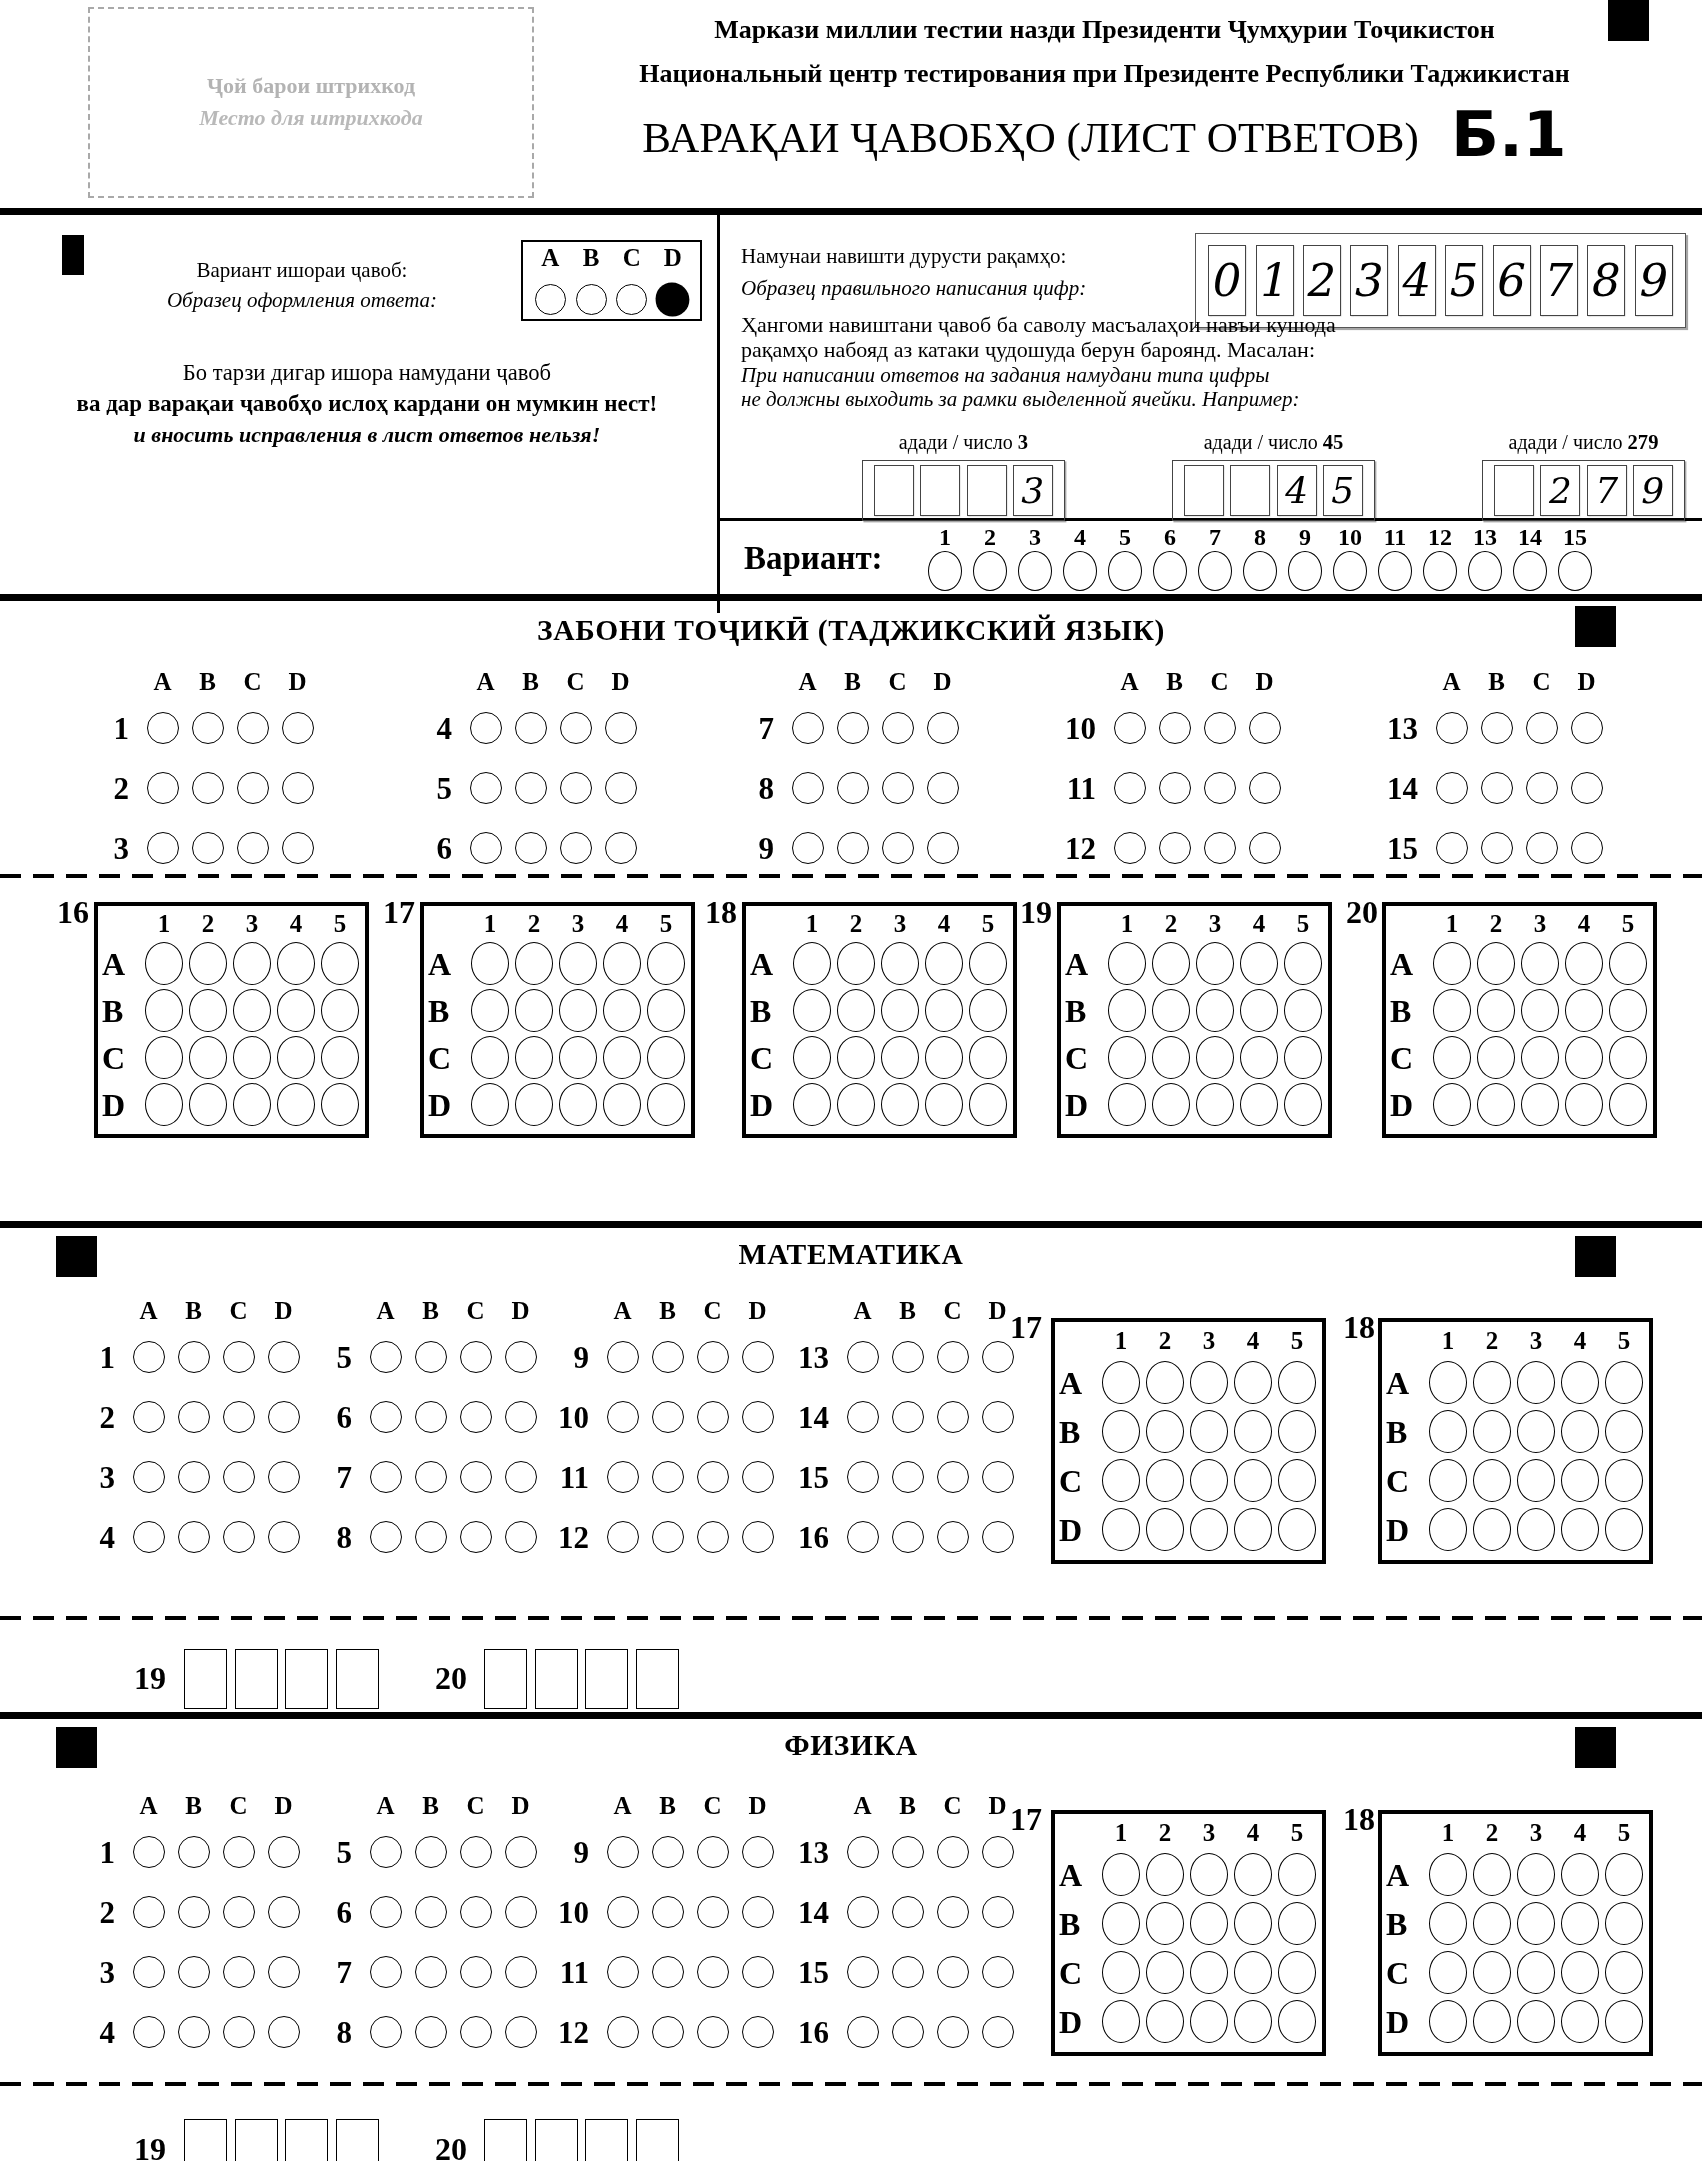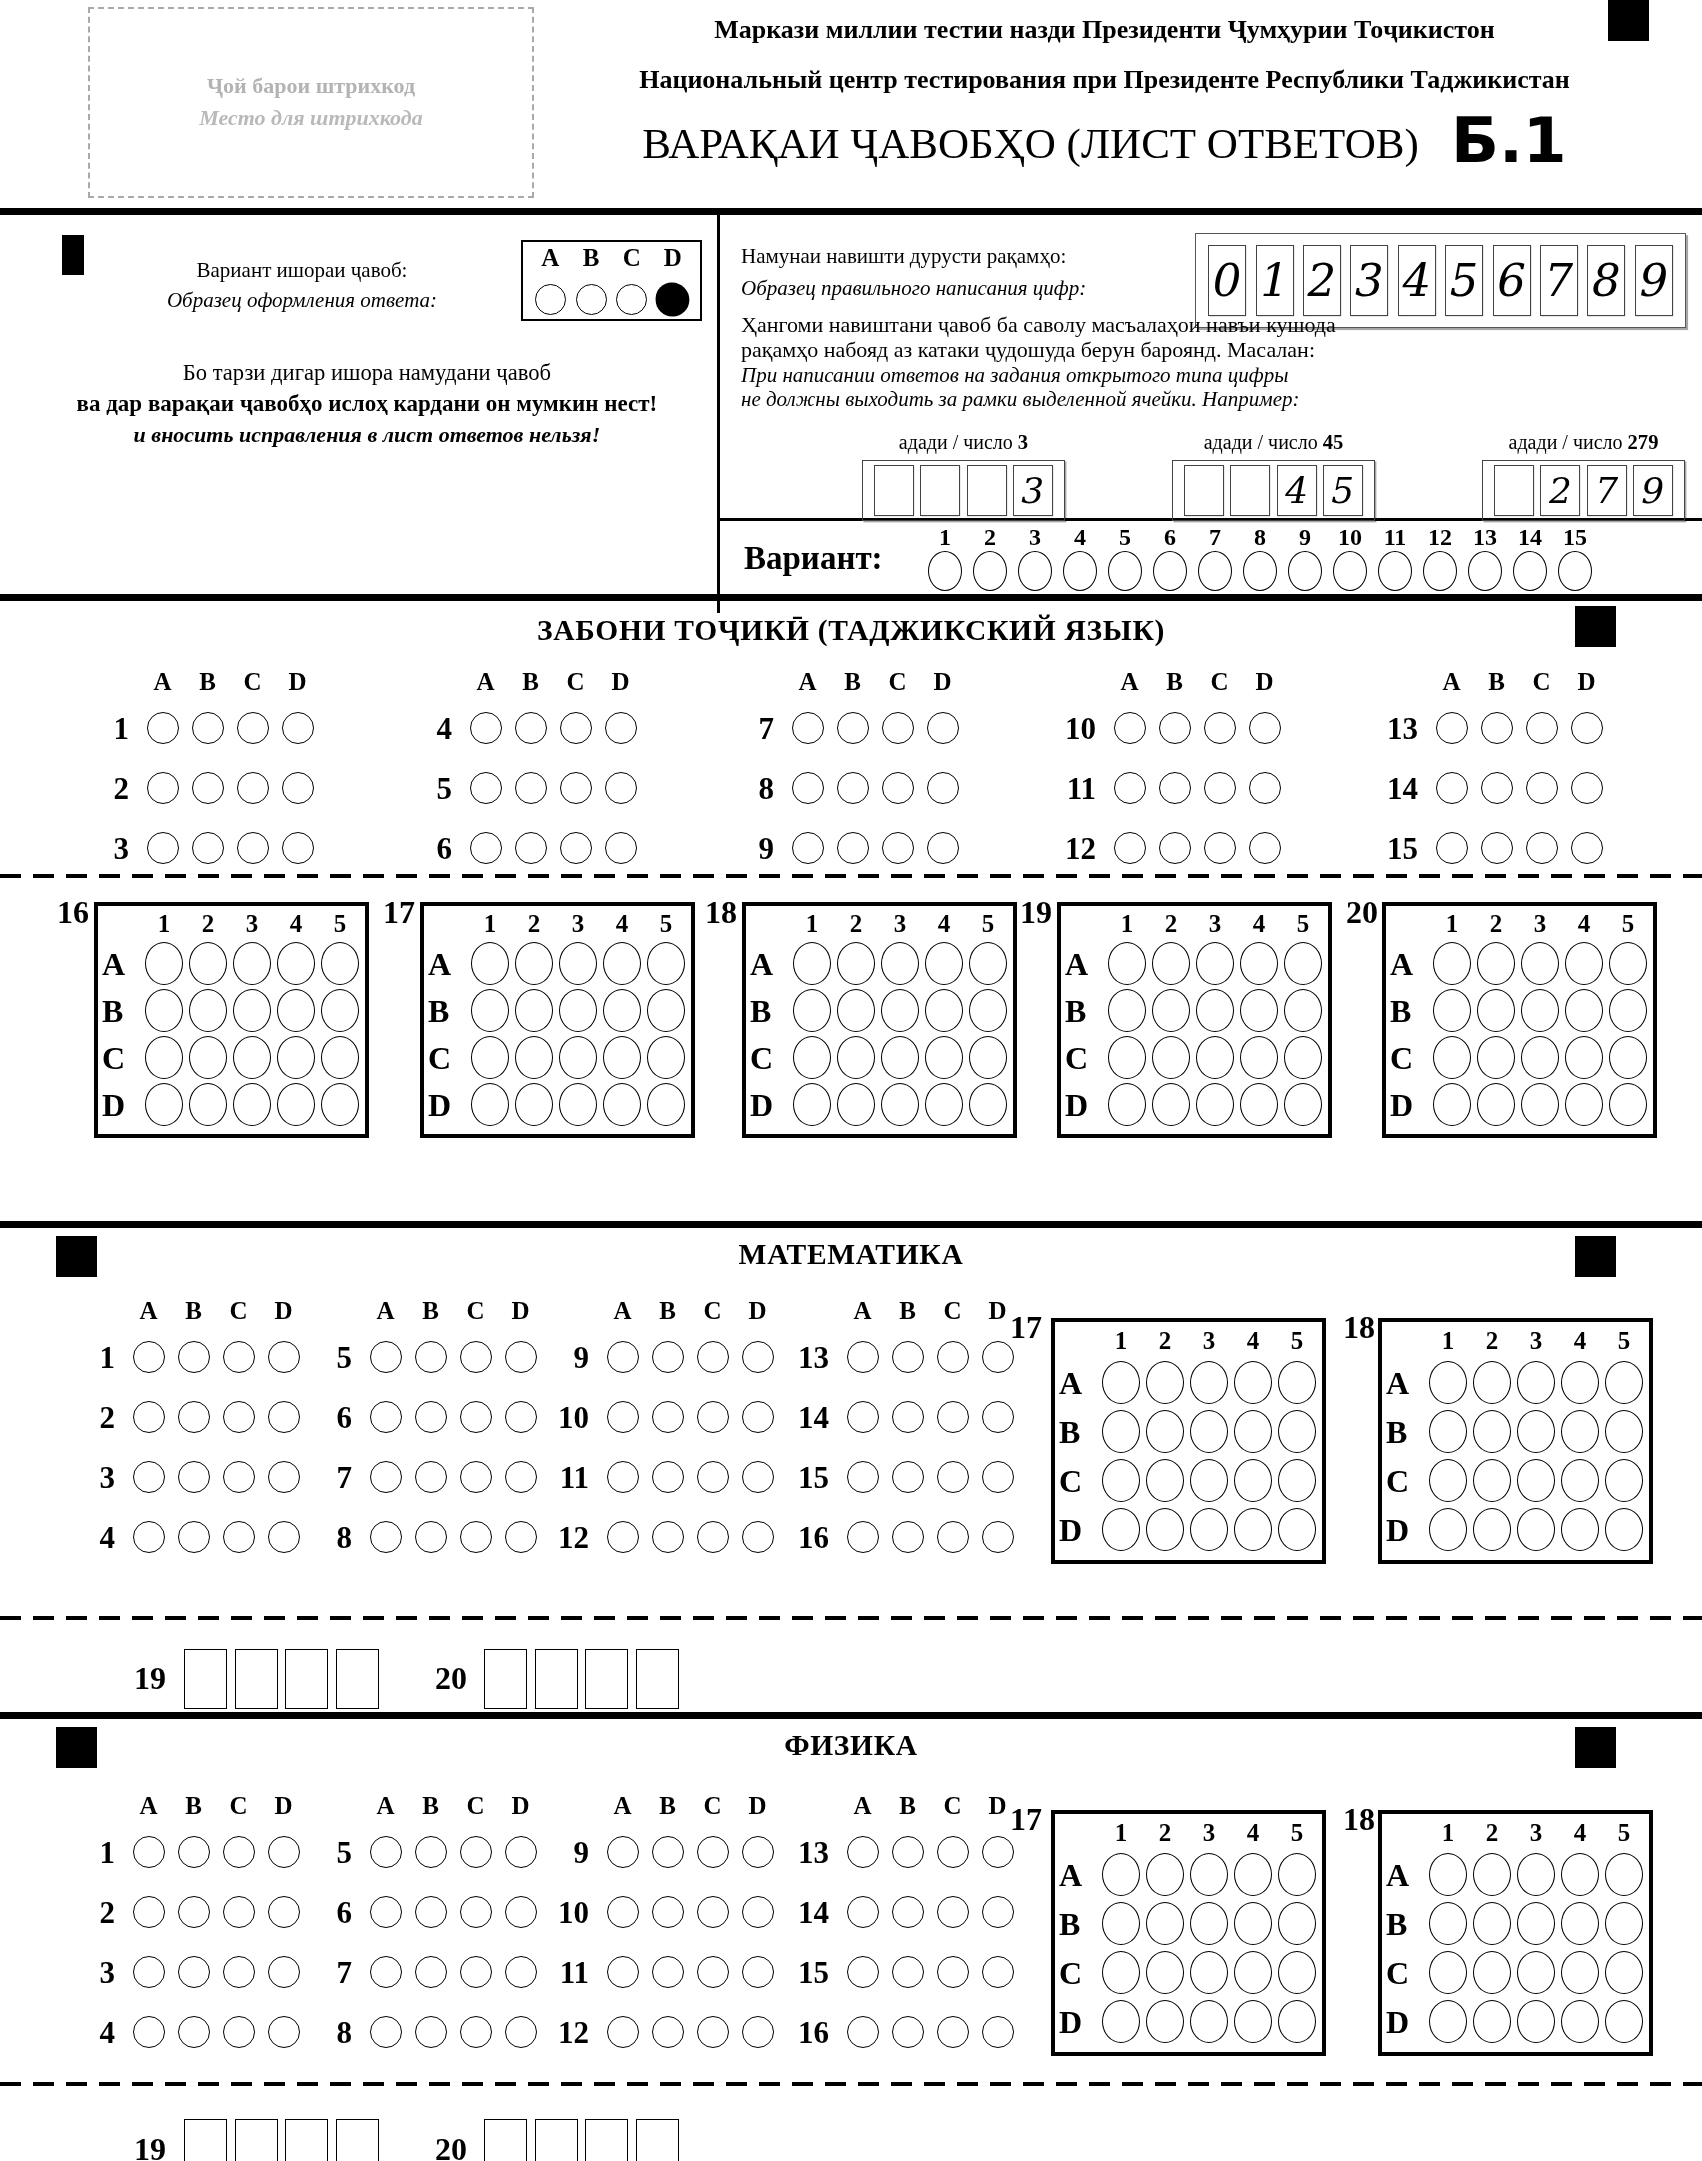--- a/index.html
+++ b/index.html
@@ -12,21 +12,21 @@
   
   .barcode-box {
     position:absolute; left:88px; top:6.9px; width:446px; height:191px;
     border:2.1px dashed #a9a9a9; display:flex; flex-direction:column;
     align-items:center; justify-content:center; gap:6px;
   }
   .bc-line1 { color:#b3b3b3; font-size:22px; font-weight:bold; }
   .bc-line2 { color:#b9b9b9; font-size:22px; font-weight:bold; font-style:italic; }
   .header-text { position:absolute; left:542px; top:16.5px; width:1125px; text-align:center; }
   .org-line { font-size:26px; font-weight:bold; line-height:1.0; }
-  .org-line + .org-line { margin-top:24px; }
+  .org-line + .org-line { margin-top:18px; }
   .title-row { margin-top:23px; display:flex; justify-content:center; align-items:flex-end; gap:32px; }
   .sheet-title { font-size:43px; font-weight:normal; letter-spacing:0px; line-height:1; }
   .variant-code { font-size:63px; font-weight:bold; font-family:"DejaVu Sans", sans-serif; line-height:0.78; }
   .regmark { position:absolute; width:41px; height:41px; background:#000; }
   .hline { position:absolute; left:0; width:1702px; height:6.9px; background:#000; }
   .dashsep { position:absolute; left:0; width:1702px; height:4.1px;
     background:repeating-linear-gradient(90deg,#000 0 20.6px,transparent 20.6px 33px); }
   .vdivider { position:absolute; left:717px; top:215px; width:3.4px; height:379px; background:#000; }
   .vtick { position:absolute; left:717px; top:601px; width:3.4px; height:12.3px; background:#000; }
   .instr-mark { position:absolute; left:62px; top:235px; width:22px; height:40px; background:#000; }
@@ -168,21 +168,21 @@
       <div class="digit-cell">5</div>
       <div class="digit-cell">6</div>
       <div class="digit-cell">7</div>
       <div class="digit-cell">8</div>
       <div class="digit-cell">9</div>
     </div>
 
   <div class="note-block">
     <div class="note-tj">Ҳангоми навиштани ҷавоб ба саволу масъалаҳои навъи кушода</div>
     <div class="note-tj">рақамҳо набояд аз катаки ҷудошуда берун бароянд. Масалан:</div>
-    <div class="note-ru">При написании ответов на задания открытого типа цифры</div>
+    <div class="note-ru">При написании ответов на задания намудани типа цифры</div>
     <div class="note-ru">не должны выходить за рамки выделенной ячейки. Например:</div>
   </div>
 
   <div class="hline2"></div>
   <div class="variant-label">Вариант:</div>
   <div id="variant-bubbles">
       <div class="vcol">
         <div class="vnum">1</div>
         <div class="voval"></div>
       </div>

